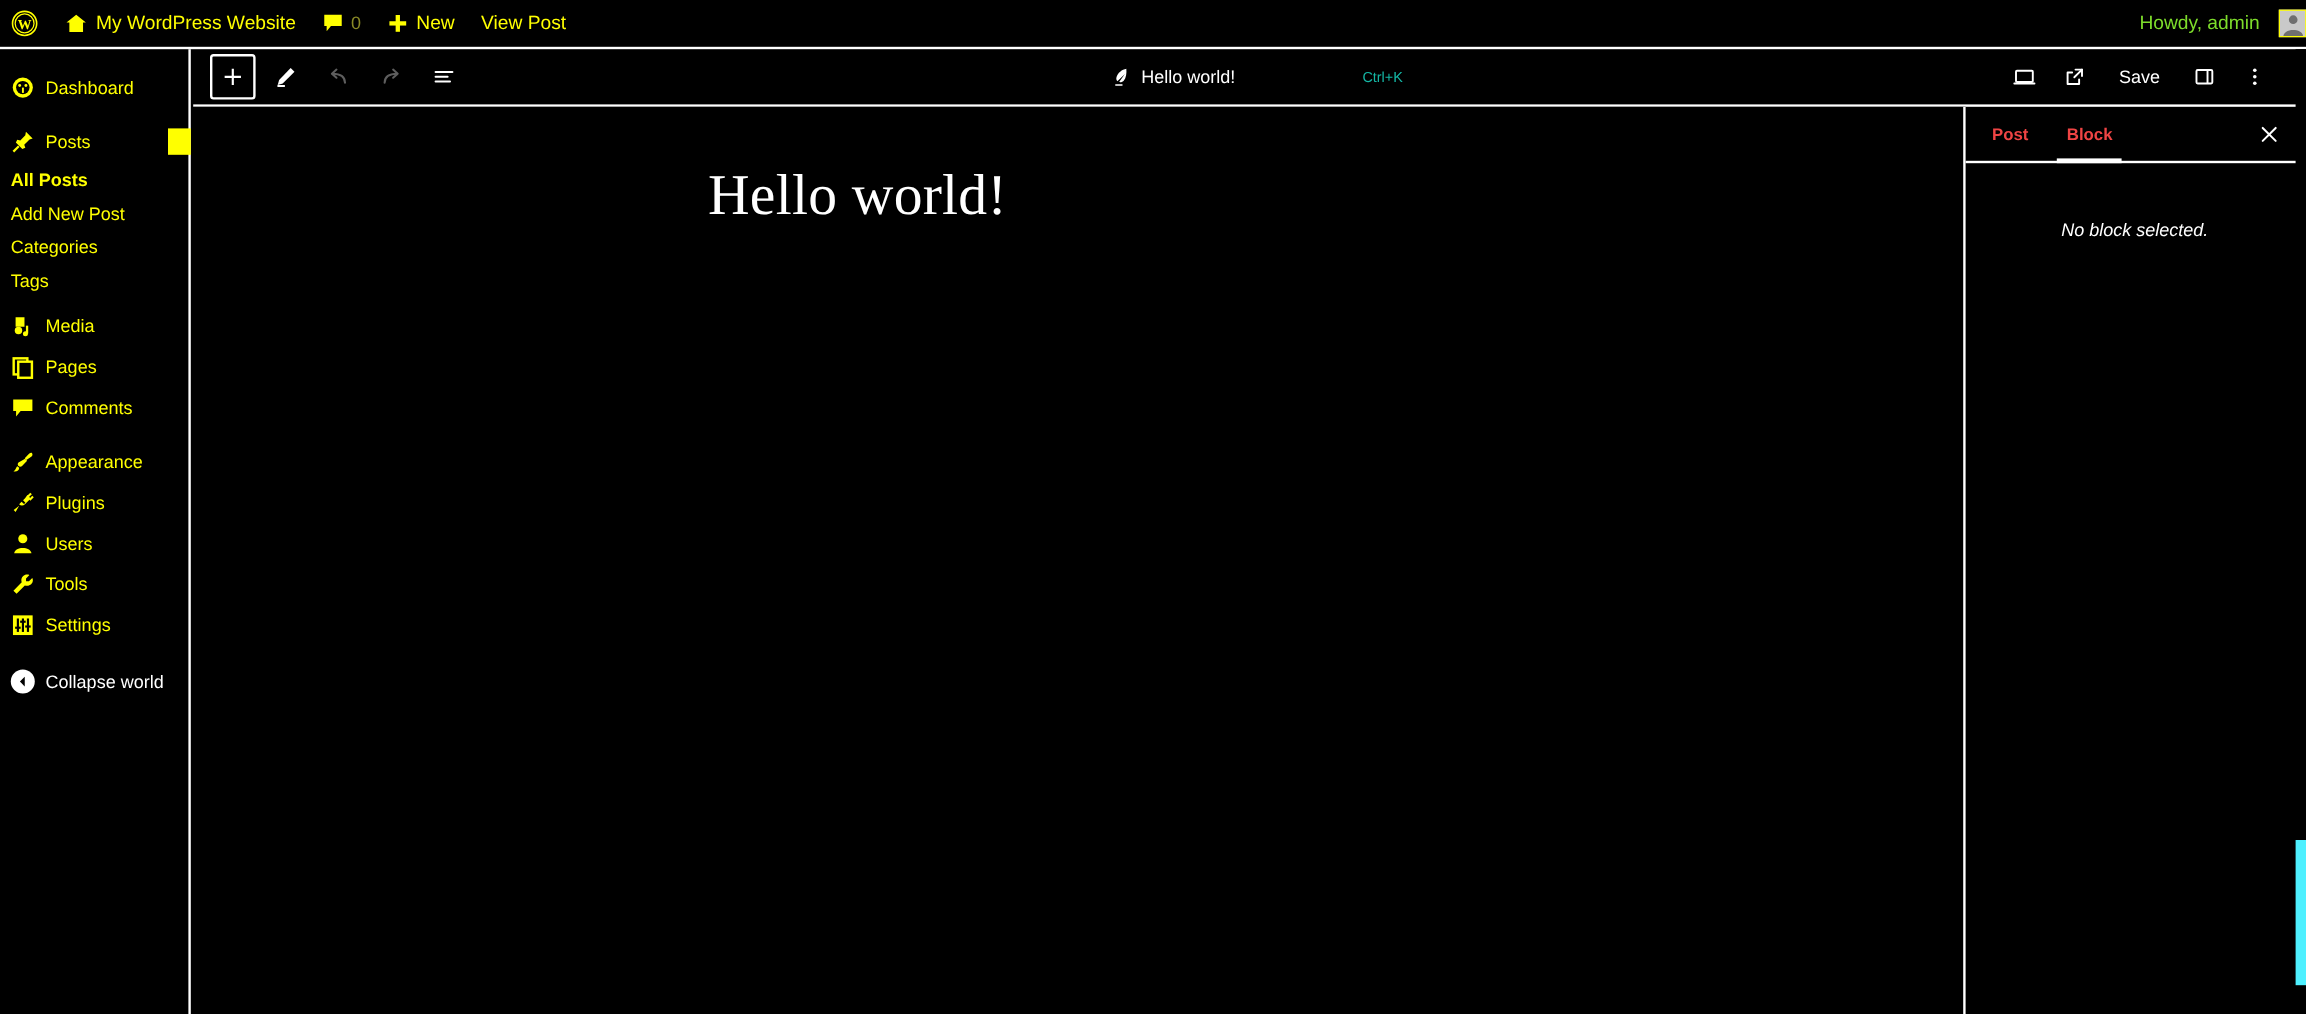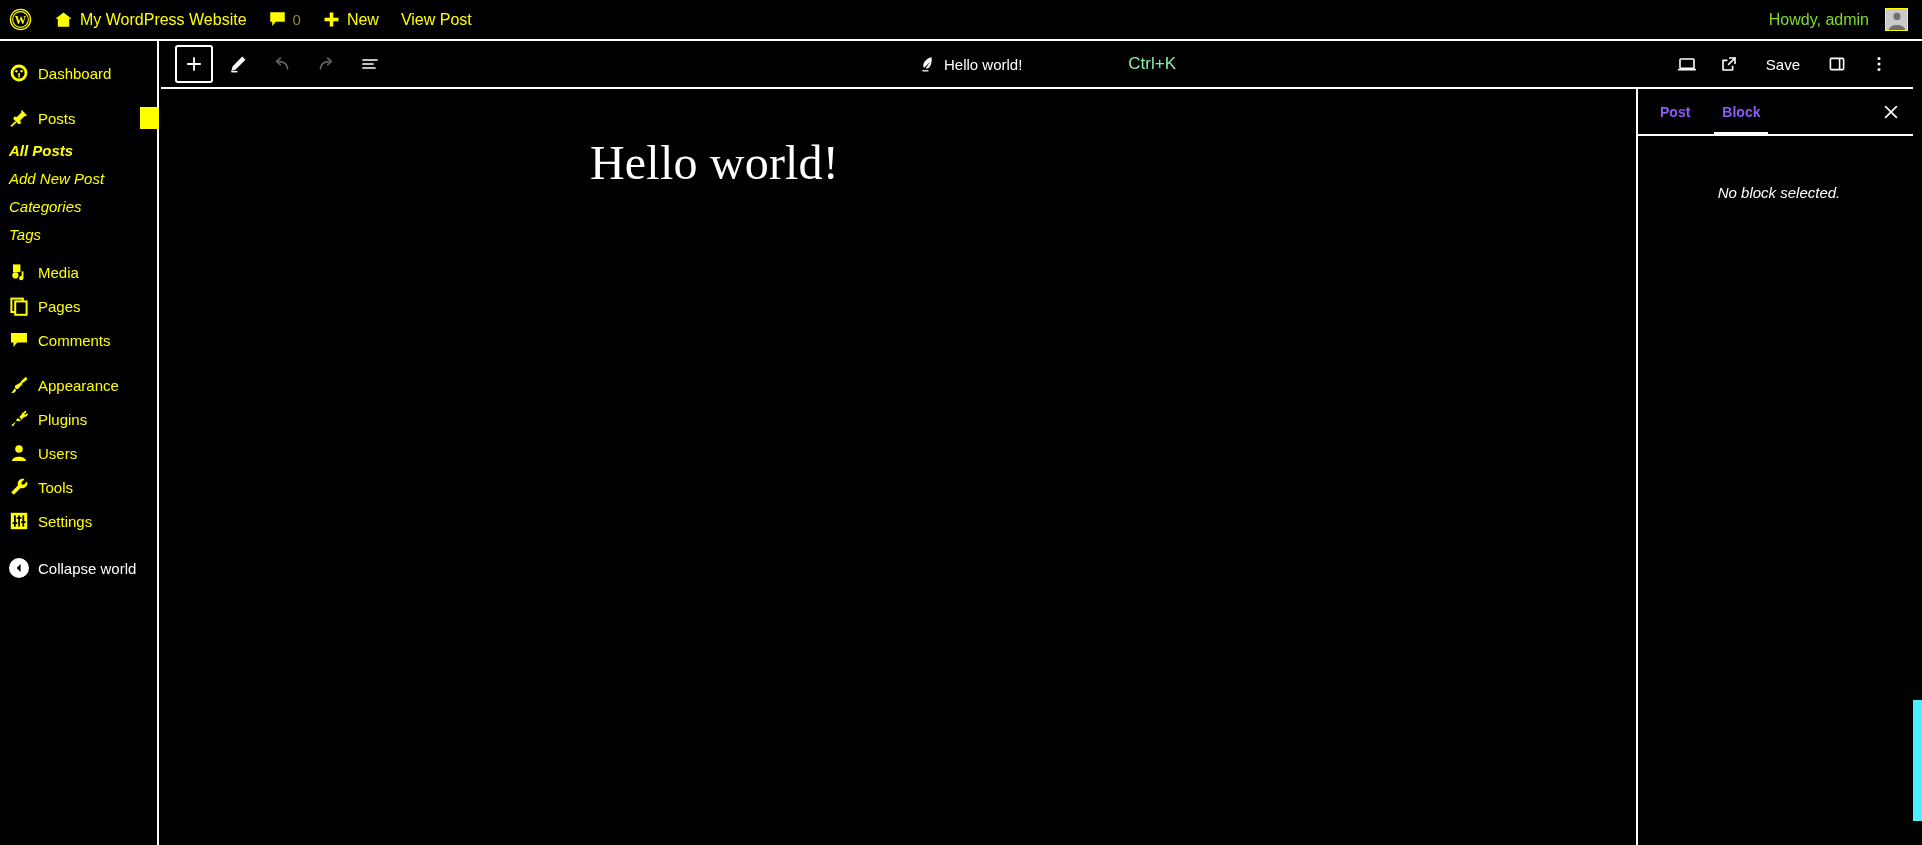--- a/index.html
+++ b/index.html
@@ -56,21 +56,21 @@
   .menu-top { height: 15px; }
   .menu-item {
     position: relative;
     display: flex; align-items: center; gap: 9px;
     height: 34px; padding-left: 9px;
     color: #ffff00; font-size: 15px; cursor: pointer;
     white-space: nowrap;
   }
   .menu-item .mi-icon { width: 20px; height: 20px; flex: 0 0 20px; display:block; }
   .menu-gap { height: 11px; }
-  .submenu { padding: 2px 0 6px 0; font-style: italic; }
+  .submenu { padding: 2px 0 6px 0; }
   .submenu-item {
     display: block; height: 28px; line-height: 28px;
     padding-left: 9px; color: #ffff00; font-size: 15px;
     cursor: pointer; white-space: nowrap;
   }
   .submenu-item.current { font-weight: 700; color: #ffff00; }
   .current-indicator {
     position: absolute; right: -2px; top: 6px;
     width: 19px; height: 22px; background: #ffff00;
   }
@@ -111,21 +111,21 @@
     position: absolute; left: 0; right: 0; top: 0; height: 46px;
     display: flex; align-items: center; justify-content: center;
     gap: 0; pointer-events: none;
   }
   .doc-chip {
     display: flex; align-items: center; gap: 9px;
     color: #ffffff; font-size: 15px; pointer-events: auto; cursor: pointer;
     padding: 5px 10px; border-radius: 3px;
   }
   .doc-chip .quill { width: 18px; height: 18px; display:block; }
-  .kbd-hint { color: #86efac; font-size: 17px; margin-left: 96px; pointer-events: auto; }
+  .kbd-hint { color: #14b8a6; font-size: 12px; margin-left: 96px; pointer-events: auto; }
 
   .hdr-right {
     margin-left: auto; display: flex; align-items: center;
     gap: 4px; padding-right: 24px; z-index: 3;
   }
   .save-btn {
     color: #ffffff; font-size: 15px; background: transparent;
     border: none; cursor: pointer; padding: 8px 14px; font-family: inherit;
   }
 
@@ -154,21 +154,21 @@
     width: 282px; height: 756px; background: #000;
     display: flex; flex-direction: column;
   }
   #inspector-tabs {
     height: 47px; display: flex; align-items: stretch;
     border-bottom: 2px solid #ffffff; position: relative;
   }
   .insp-tab {
     display: flex; align-items: center; justify-content: center;
     padding: 1px 10px; margin-left: 12px;
-    color: #8b5cf6; font-size: 14px; font-weight: 700;
+    color: #ef4444; font-size: 14px; font-weight: 700;
     cursor: pointer; position: relative; background: transparent;
     border: none; font-family: inherit;
   }
   .insp-tab.active::after {
     content: ""; position: absolute; left: 2px; right: 2px; bottom: -2px;
     height: 4px; background: #ffffff;
   }
   .insp-close {
     margin-left: auto; margin-right: 12px; width: 34px;
     display: flex; align-items: center; justify-content: center;
@@ -233,21 +233,21 @@
     </span>
     <span>New</span>
   </div>
 
   <div class="ab-item">
     <span>View Post</span>
   </div>
 
   <div class="ab-spacer"></div>
 
-  <div class="ab-item" style="padding-right:14px;">
+  <div class="ab-item" style="padding-right:0;">
     <span id="howdy">Howdy, admin</span>
     <span class="avatar-box">
       <svg class="avatar-glyph" viewBox="0 0 20 20">
         <circle cx="10" cy="6.4" r="3.6" fill="#6f6f6f"></circle>
         <path d="M1.8 20 C2.6 13.4 17.4 13.4 18.2 20 Z" fill="#6f6f6f"></path>
       </svg>
     </span>
   </div>
 </div>
 <div class="adminbar-rule"></div>

